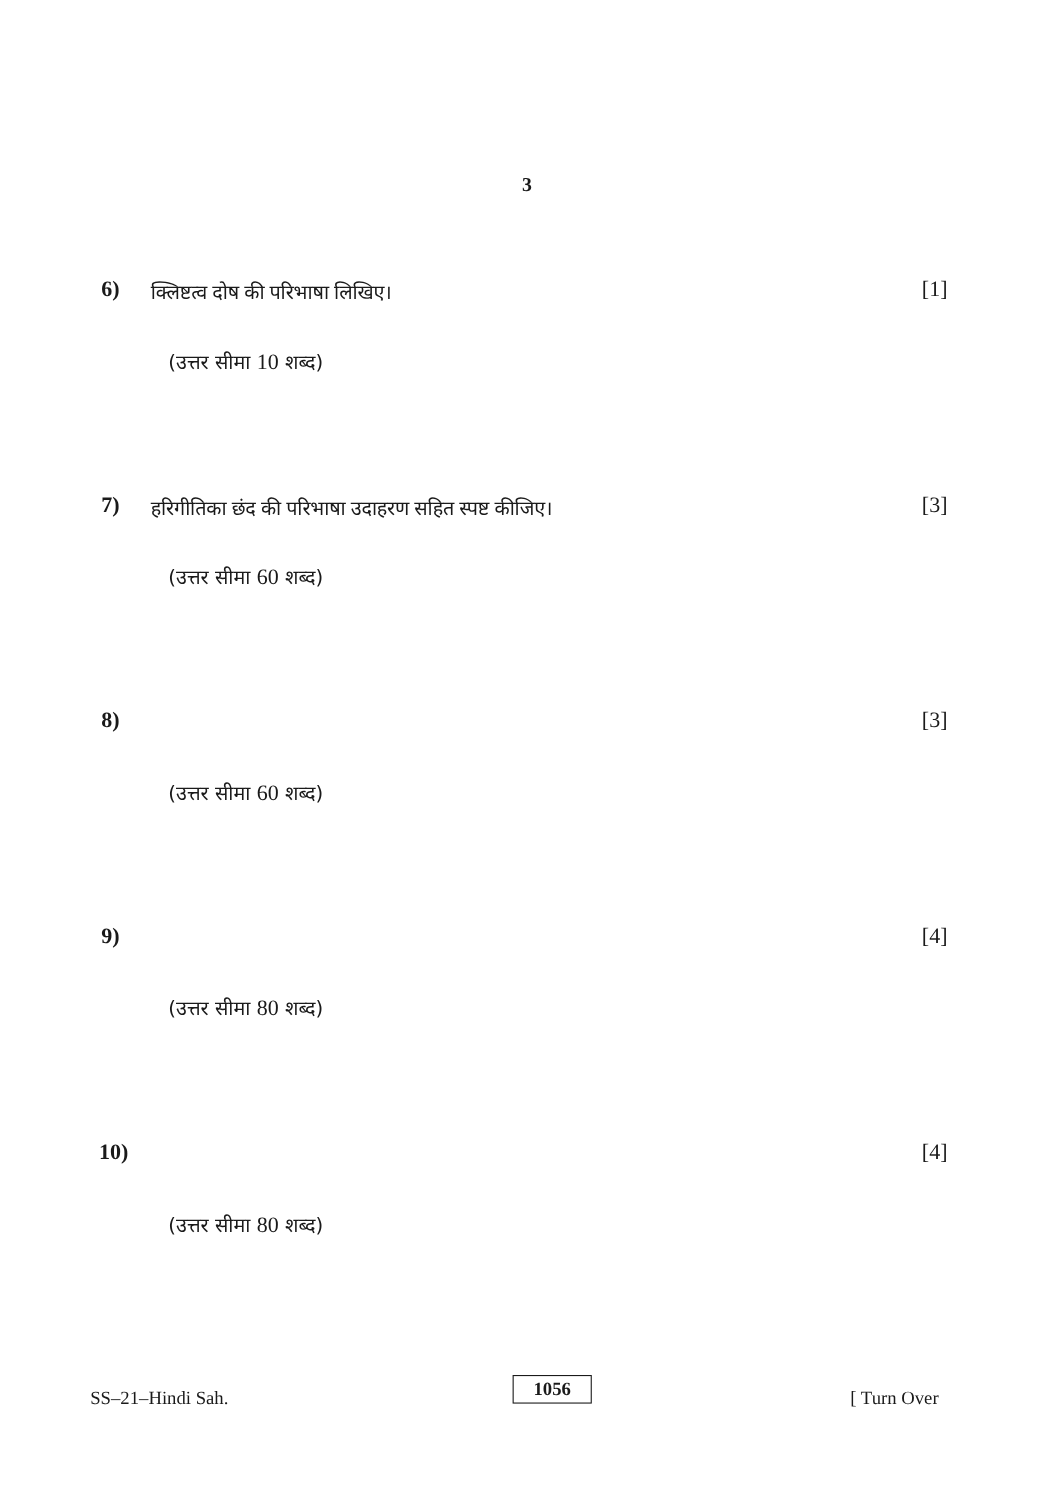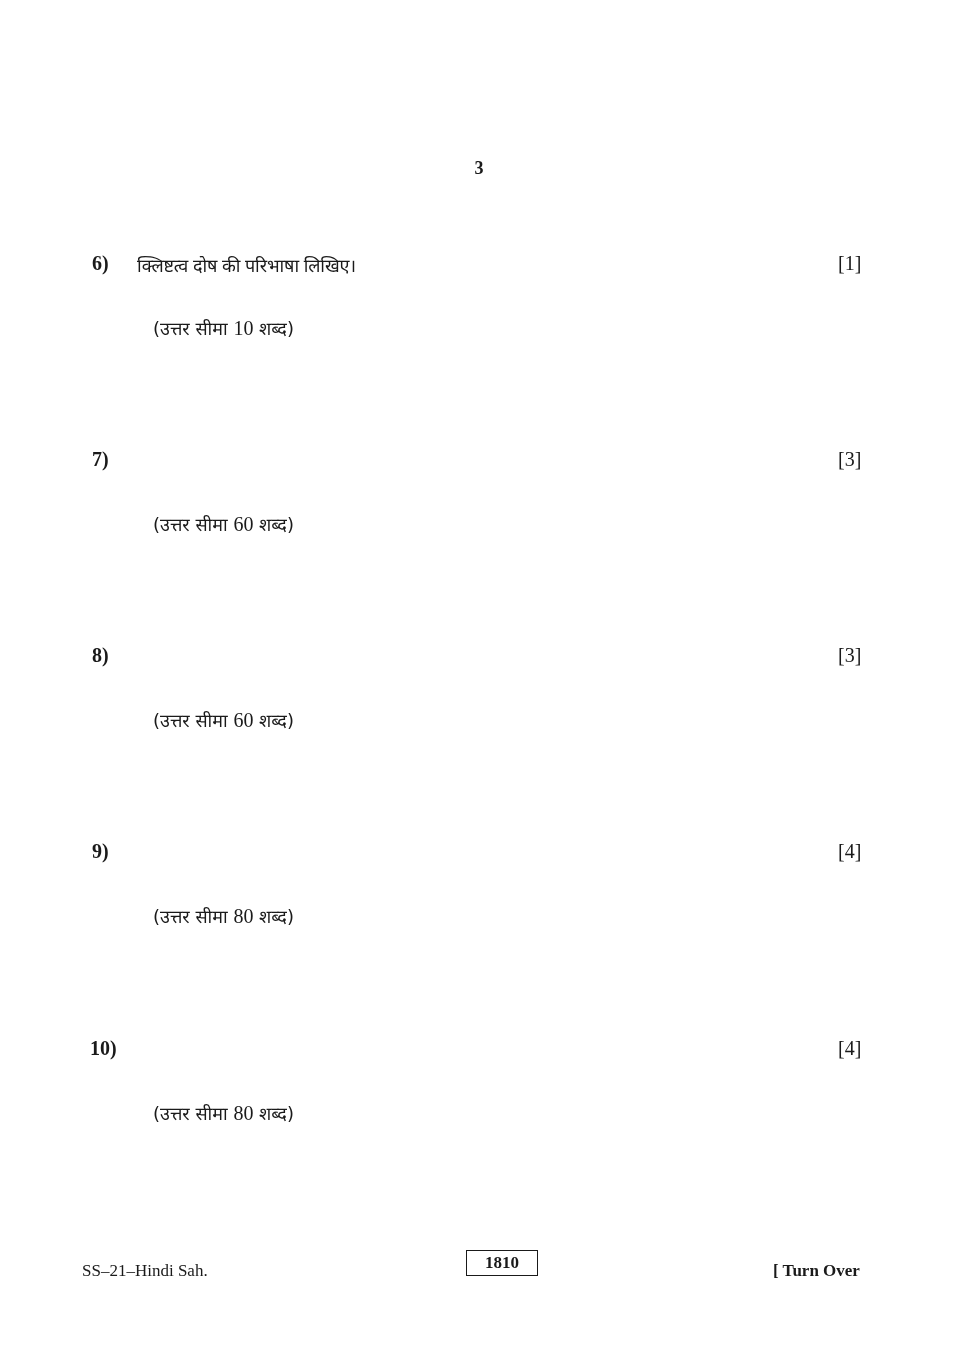--- a/index.html
+++ b/index.html
@@ -32,40 +32,41 @@
   .q-limit .num { font-family: "Liberation Serif", serif; font-size: 20px; }
   .footer-left {
     position: absolute; left: 82px; top: 1261px; font-weight: normal; font-size: 17px;
   }
   .footer-code {
     position: absolute; left: 466px; top: 1250px; width: 70px; height: 24px;
     border: 1.5px solid #1a1a1a; text-align: center; font-weight: bold;
     font-size: 17px; line-height: 24px;
   }
   .footer-right {
-    position: absolute; left: 773px; top: 1261px; font-weight: bold; font-size: 17px;
+    position: absolute; left: 773px; top: 1261px; font-weight: normal; font-size: 17px;
   }
 </style>
 </head>
 <body>
 
 <div class="page-number">3</div>
 
 <div class="question" style="top:252px;">
   <div class="q-line">
     <span class="q-num">6)</span>
     <span class="q-text">क्लिष्टत्व दोष की परिभाषा लिखिए।</span>
     <span class="q-marks">[1]</span>
   </div>
   <div class="q-limit"><span>(उत्तर सीमा </span><span class="num">10</span><span> शब्द)</span></div>
 </div>
 
 <div class="question" style="top:448px;">
   <div class="q-line">
     <span class="q-num">7)</span>
+    <span class="q-text">हरिगीतिका छंद की परिभाषा उदाहरण सहित स्पष्ट कीजिए।</span>
     <span class="q-marks">[3]</span>
   </div>
   <div class="q-limit"><span>(उत्तर सीमा </span><span class="num">60</span><span> शब्द)</span></div>
 </div>
 
 <div class="question" style="top:644px;">
   <div class="q-line">
     <span class="q-num">8)</span>
     <span class="q-marks">[3]</span>
   </div>
@@ -82,14 +83,14 @@
 
 <div class="question" style="top:1037px;">
   <div class="q-line">
     <span class="q-num wide">10)</span>
     <span class="q-marks">[4]</span>
   </div>
   <div class="q-limit"><span>(उत्तर सीमा </span><span class="num">80</span><span> शब्द)</span></div>
 </div>
 
 <div class="footer-left">SS–21–Hindi Sah.</div>
-<div class="footer-code">1810</div>
+<div class="footer-code">1056</div>
 <div class="footer-right">[ Turn Over</div>
 
 </body></html>

